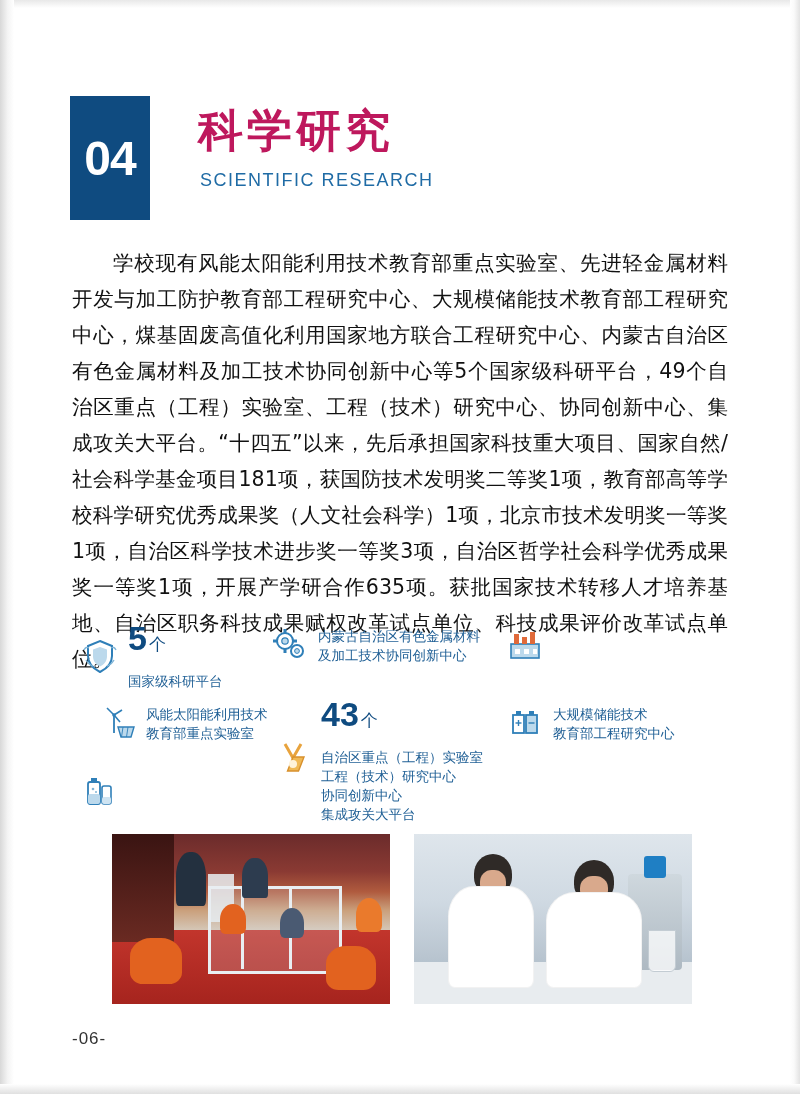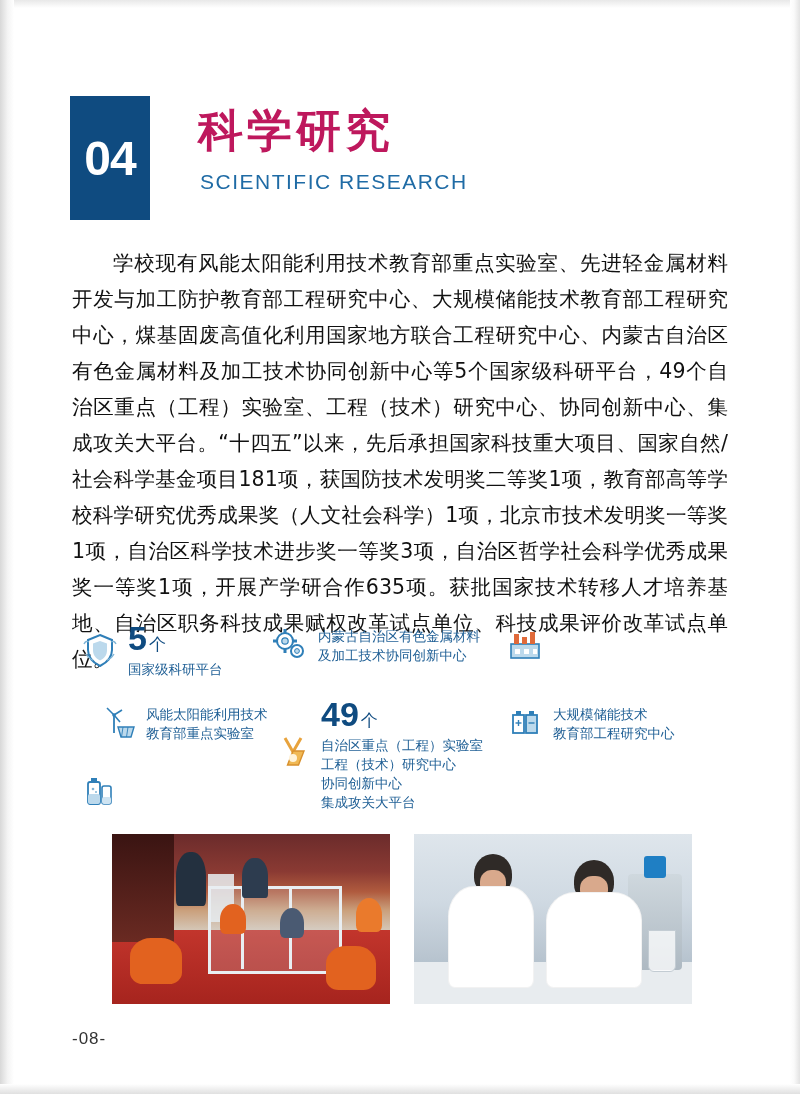--- a/index.html
+++ b/index.html
@@ -75,21 +75,21 @@
     font-size: 45px;
     font-weight: 700;
     color: #be185d;
     letter-spacing: 4px;
     line-height: 1;
     font-family: "DejaVu Sans", "Liberation Sans", sans-serif;
   }
   .title-en {
     position: absolute;
     left: 130px; top: 80px;
-    font-size: 21px;
+    font-size: 18px;
     font-weight: 400;
     color: #1f6ba5;
     letter-spacing: 1.5px;
     font-family: "Liberation Sans", sans-serif;
   }
 
   
   .body-text {
     position: absolute;
     left: 72px; top: 245px;
@@ -134,21 +134,21 @@
     font-size: 17px;
     font-weight: 400;
     color: #0f4b80;
     margin-left: 2px;
     font-family: "DejaVu Sans", "Liberation Sans", sans-serif;
   }
   .stat-label {
     font-size: 13.5px;
     color: #1f5f95;
     line-height: 19px;
-    margin-top: 4px;
+    margin-top: 16px;
     font-family: "DejaVu Sans", "Liberation Sans", sans-serif;
     white-space: nowrap;
   }
   .stat-label.tall { margin-top: 2px; }
 
   .s1 { left: 0px;   top: 0px;   }
   .s2 { left: 190px; top: 4px;   }
   .s3 { left: 425px; top: 4px;   }
   .s4 { left: 18px;  top: 82px;  }
   .s5 { left: 193px; top: 76px;  }
@@ -359,21 +359,21 @@
     <div class="stat s5">
       <div class="stat-icon">
         <svg viewBox="0 0 40 40" width="40" height="40">
           <path d="M12 4 L20 18 L28 4" fill="none" stroke="#e8a33d" stroke-width="3"></path>
           <polygon points="20,17 31,17 25.5,31 14.5,31" fill="#f0b955" stroke="#d8902c" stroke-width="1.4"></polygon>
           <circle cx="20" cy="24" r="4" fill="#fff3d9"></circle>
         </svg>
       </div>
       <div class="stat-text">
         <div>
-          <span class="big-num">49</span><span class="big-unit">个</span>
+          <span class="big-num">43</span><span class="big-unit">个</span>
         </div>
         <div class="stat-label" style="white-space:pre-line">自治区重点（工程）实验室
 工程（技术）研究中心
 协同创新中心
 集成攻关大平台</div>
       </div>
     </div>
 
     <div class="stat s6">
       <div class="stat-icon">
@@ -431,15 +431,15 @@
       <div class="pr-glass"></div>
       <div class="pr-head pr-h1"></div>
       <div class="pr-face1"></div>
       <div class="pr-coat pr-c1"></div>
       <div class="pr-head pr-h2"></div>
       <div class="pr-face2"></div>
       <div class="pr-coat pr-c2"></div>
     </div>
   </div>
 
-  <div class="page-num">-08-</div>
+  <div class="page-num">-06-</div>
 
 </div>
 
 </body></html>

